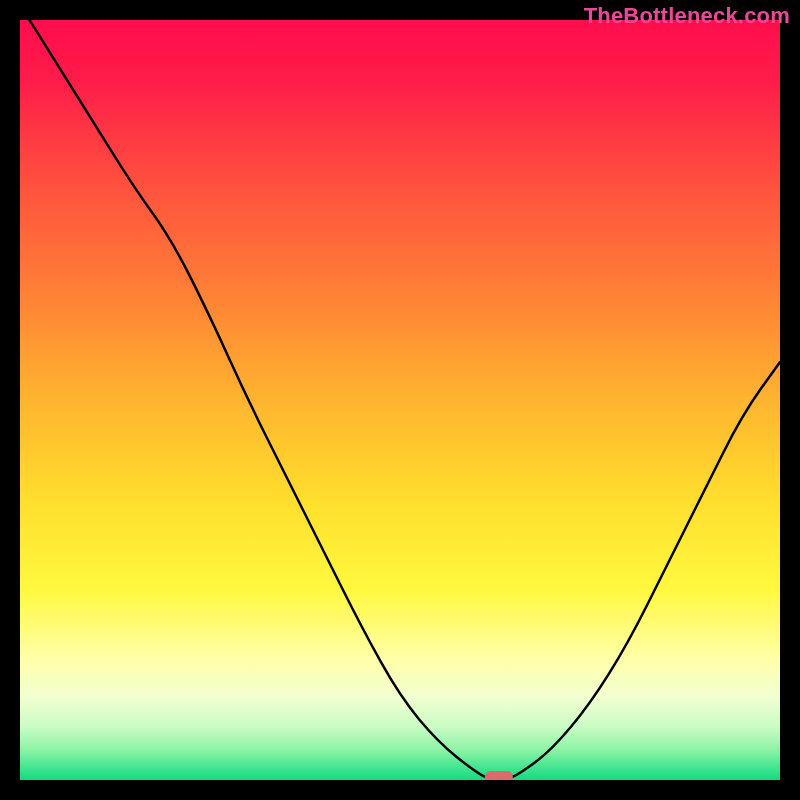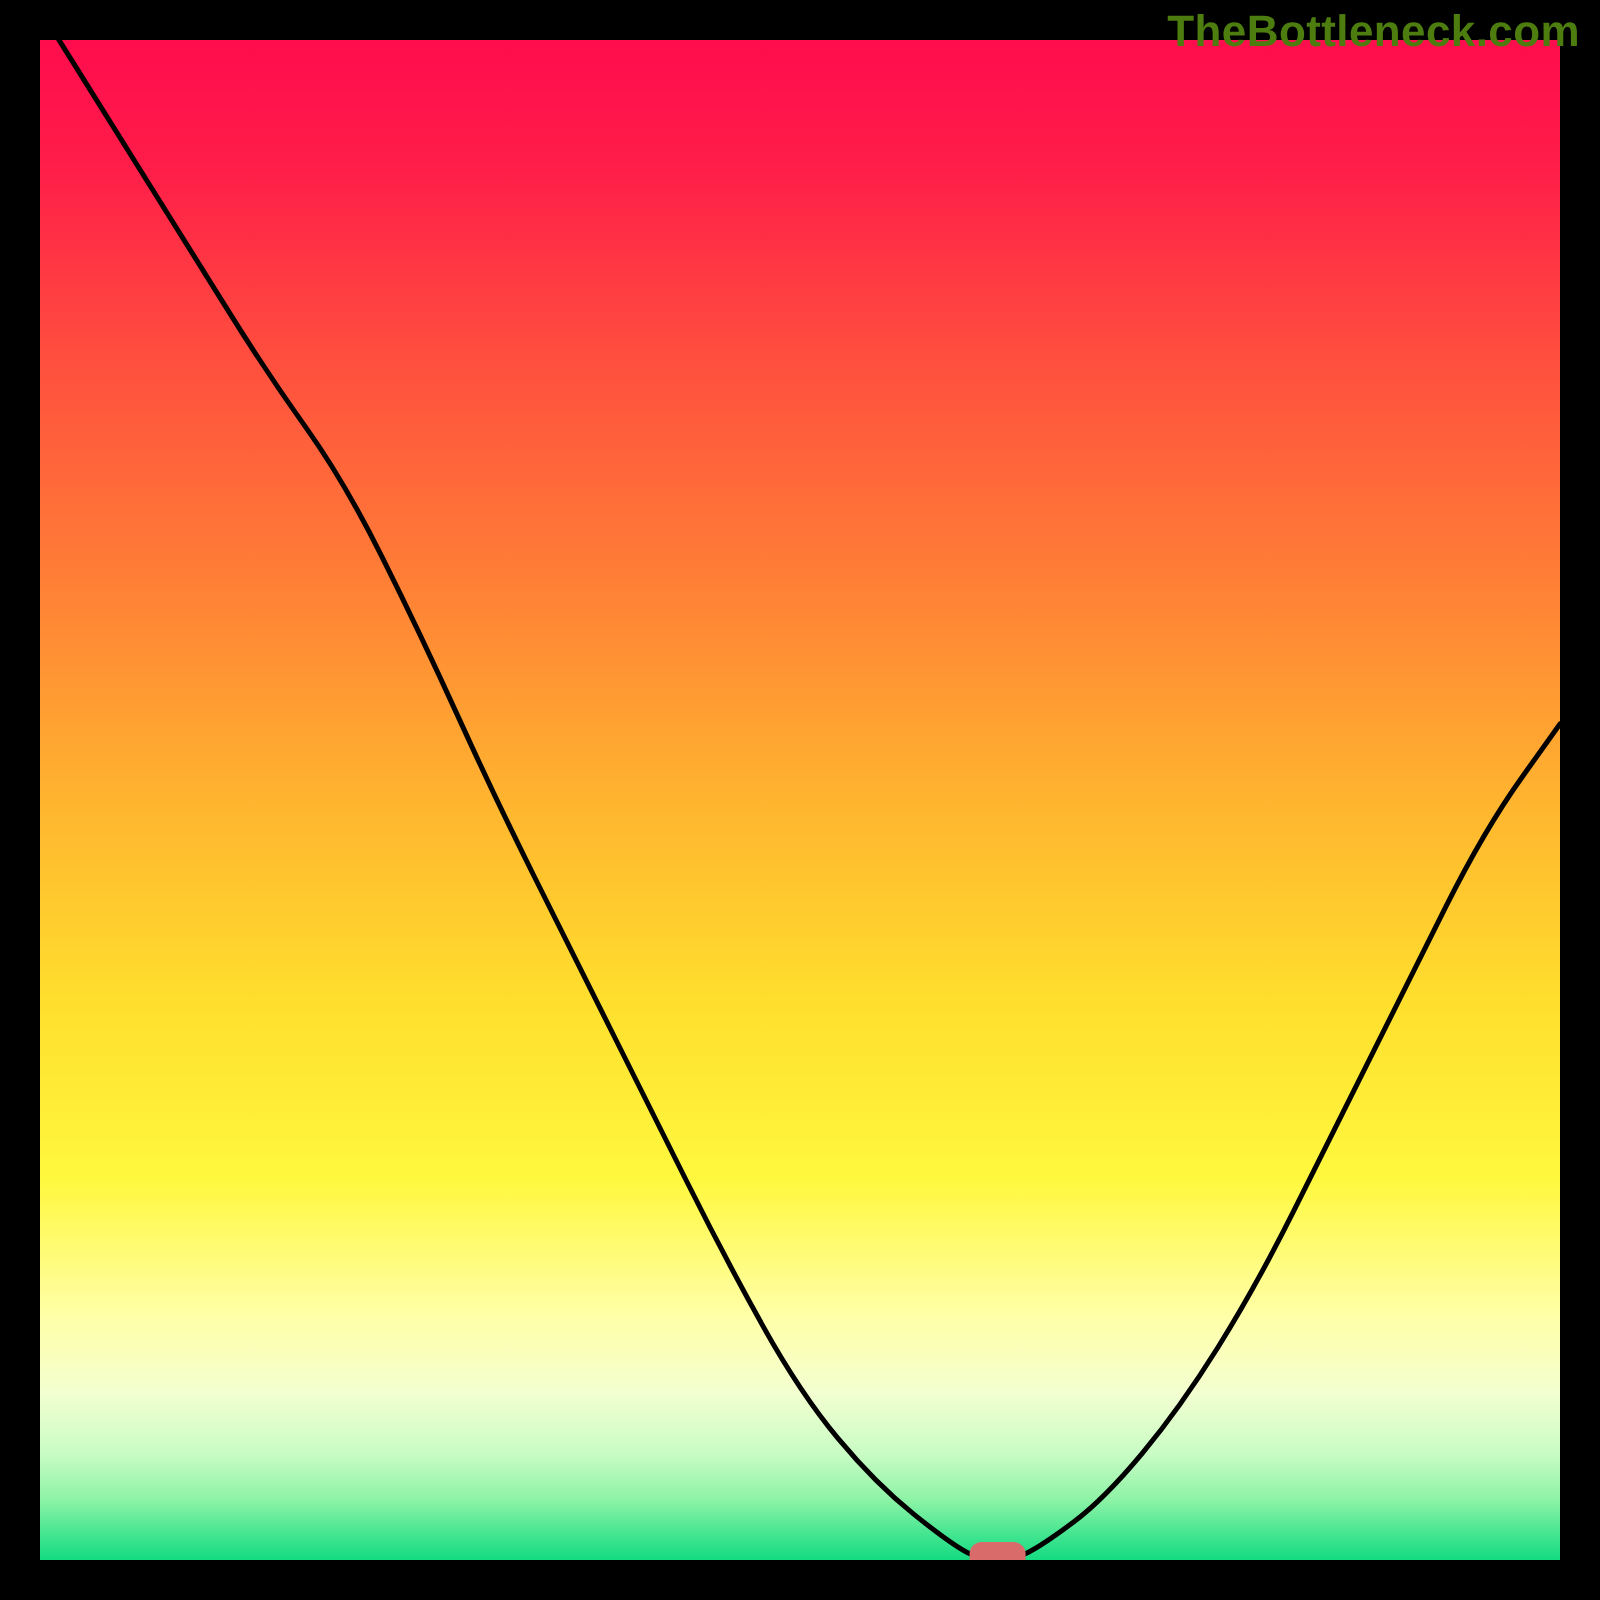--- a/index.html
+++ b/index.html
@@ -14,21 +14,21 @@
   .frame {
     position: relative;
     width: 800px;
     height: 800px;
     background: #000;
   }
   .watermark {
     position: absolute;
     top: 3px;
     right: 10px;
-    color: #4d7c0f;
+    color: #ec4899;
     font-size: 22px;
     font-weight: 600;
     letter-spacing: 0.2px;
     z-index: 10;
   }
   .plot-area {
     position: absolute;
     left: 20px;
     top: 20px;
     width: 760px;

